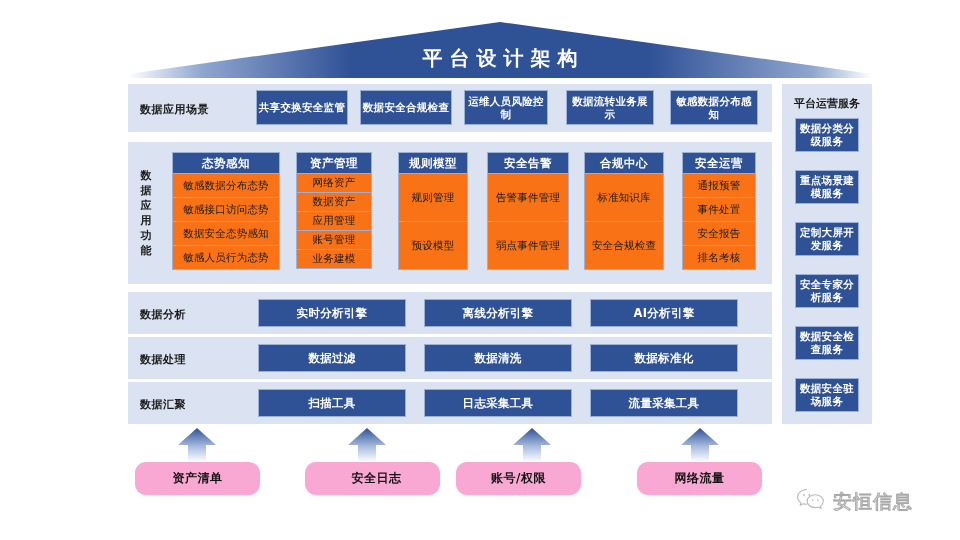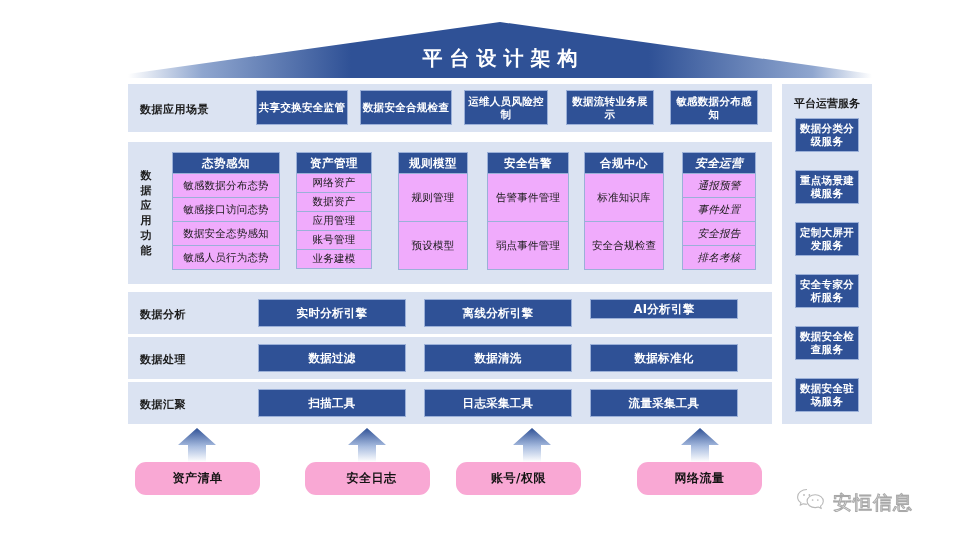--- a/index.html
+++ b/index.html
@@ -81,21 +81,21 @@
     color: #fff;
     font-size: 11.5px;
     font-weight: bold;
     height: 22px;
     display: flex;
     align-items: center;
     justify-content: center;
     letter-spacing: .5px;
   }
   .fcol-item {
-    background: #f0abfc;
+    background: #f97316;
     border: 1px solid #9bb0d8;
     border-top: none;
     box-sizing: border-box;
     font-size: 10.5px;
     color: #1a1a1a;
     display: flex;
     align-items: center;
     justify-content: center;
     text-align: center;
     letter-spacing: .2px;
@@ -147,21 +147,20 @@
   .arrow svg { display: block; }
 
   
   .watermark {
     position: absolute;
     left: 796px;
     top: 487px;
     display: flex;
     align-items: center;
     gap: 7px;
-    font-family: Liberation Mono, monospace;
   }
   .wm-text {
     font-size: 19px;
     color: #ffffff;
     font-weight: normal;
     letter-spacing: 1px;
     -webkit-text-stroke: 1px #a8a8a8;
     text-shadow: 0 0 1px #b5b5b5;
   }
 </style>
@@ -225,34 +224,34 @@
   <div class="fcol-item" style="height:48px;">告警事件管理</div>
   <div class="fcol-item" style="height:48px;">弱点事件管理</div>
 </div>
 
 <div class="fcol" style="left:584px; top:152px; width:80px;">
   <div class="fcol-head">合规中心</div>
   <div class="fcol-item" style="height:48px;">标准知识库</div>
   <div class="fcol-item" style="height:48px;">安全合规检查</div>
 </div>
 
-<div class="fcol" style="left:682px; top:152px; width:74px;font-style:italic;">
+<div class="fcol" style="left:682px; top:152px; width:74px;">
   <div class="fcol-head">安全运营</div>
   <div class="fcol-item" style="height:24px;">通报预警</div>
   <div class="fcol-item" style="height:24px;">事件处置</div>
   <div class="fcol-item" style="height:24px;">安全报告</div>
   <div class="fcol-item" style="height:24px;">排名考核</div>
 </div>
 
 <div class="band" style="left:128px; top:292px; width:644px; height:42px;">
   <div class="band-label" style="left:12px; top:15px;">数据分析</div>
 </div>
 <div class="chip wide" style="left:258px; top:299px; width:148px; height:28px;">实时分析引擎</div>
 <div class="chip wide" style="left:424px; top:299px; width:148px; height:28px;">离线分析引擎</div>
-<div class="chip wide" style="left:590px; top:299px; width:148px; height:20px;">AI分析引擎</div>
+<div class="chip wide" style="left:590px; top:299px; width:148px; height:28px;">AI分析引擎</div>
 
 <div class="band" style="left:128px; top:337px; width:644px; height:42px;">
   <div class="band-label" style="left:12px; top:15px;">数据处理</div>
 </div>
 <div class="chip wide" style="left:258px; top:344px; width:148px; height:28px;">数据过滤</div>
 <div class="chip wide" style="left:424px; top:344px; width:148px; height:28px;">数据清洗</div>
 <div class="chip wide" style="left:590px; top:344px; width:148px; height:28px;">数据标准化</div>
 
 <div class="band" style="left:128px; top:382px; width:644px; height:42px;">
   <div class="band-label" style="left:12px; top:15px;">数据汇聚</div>
@@ -296,21 +295,21 @@
       <polygon points="19,0 38,17 28,17 28,34 10,34 10,17 0,17" fill="url(#arrowGrad)"></polygon>
     </svg>
 </div>
 <div class="arrow" style="left:681px; top:428px;">
   <svg width="38" height="34" viewBox="0 0 38 34">
       <polygon points="19,0 38,17 28,17 28,34 10,34 10,17 0,17" fill="url(#arrowGrad)"></polygon>
     </svg>
 </div>
 
 <div class="srcbox" style="left:135px; top:462px; width:125px; height:33px;">资产清单</div>
-<div class="srcbox" style="left:305px; top:462px; width:125px; height:33px;padding-left:8px;">安全日志</div>
+<div class="srcbox" style="left:305px; top:462px; width:135px; height:33px;padding-left:8px;">安全日志</div>
 <div class="srcbox" style="left:456px; top:462px; width:125px; height:33px;">账号/权限</div>
 <div class="srcbox" style="left:637px; top:462px; width:125px; height:33px;">网络流量</div>
 
 <div class="watermark">
   <span>
     <svg width="30" height="26" viewBox="0 0 30 26" xmlns="http://www.w3.org/2000/svg">
       <path d="M11 2.5C5.8 2.5 1.6 5.8 1.6 9.9c0 2.3 1.3 4.4 3.4 5.7l-.9 2.7 3.1-1.6c1.2.35 2.5.5 3.8.5" fill="none" stroke="#b9b9b9" stroke-width="1.1" stroke-linejoin="round"></path>
       <circle cx="8" cy="8" r="0.9" fill="#b9b9b9"></circle>
       <circle cx="13.4" cy="8" r="0.9" fill="#b9b9b9"></circle>
       <path d="M19.2 7.8c-4.5 0-8.1 2.9-8.1 6.4s3.6 6.4 8.1 6.4c1.1 0 2.2-.17 3.2-.5l2.9 1.5-.8-2.5c1.7-1.2 2.8-2.9 2.8-4.9 0-3.5-3.6-6.4-8.1-6.4z" fill="#ffffff" stroke="#b9b9b9" stroke-width="1.1" stroke-linejoin="round"></path>

